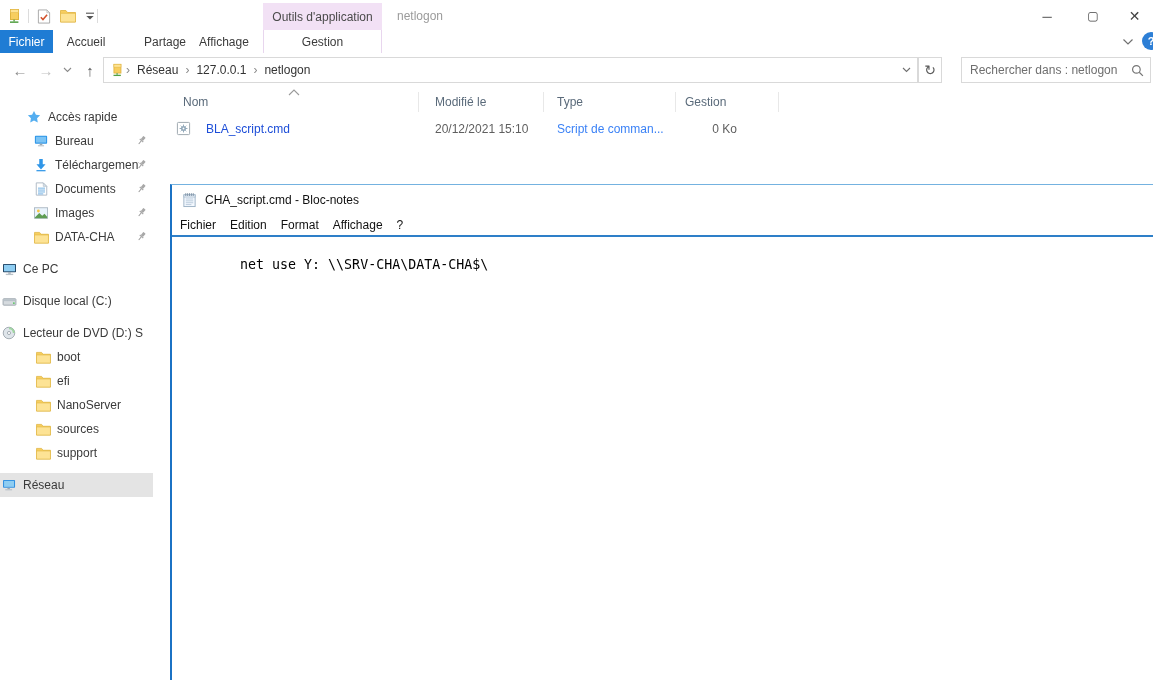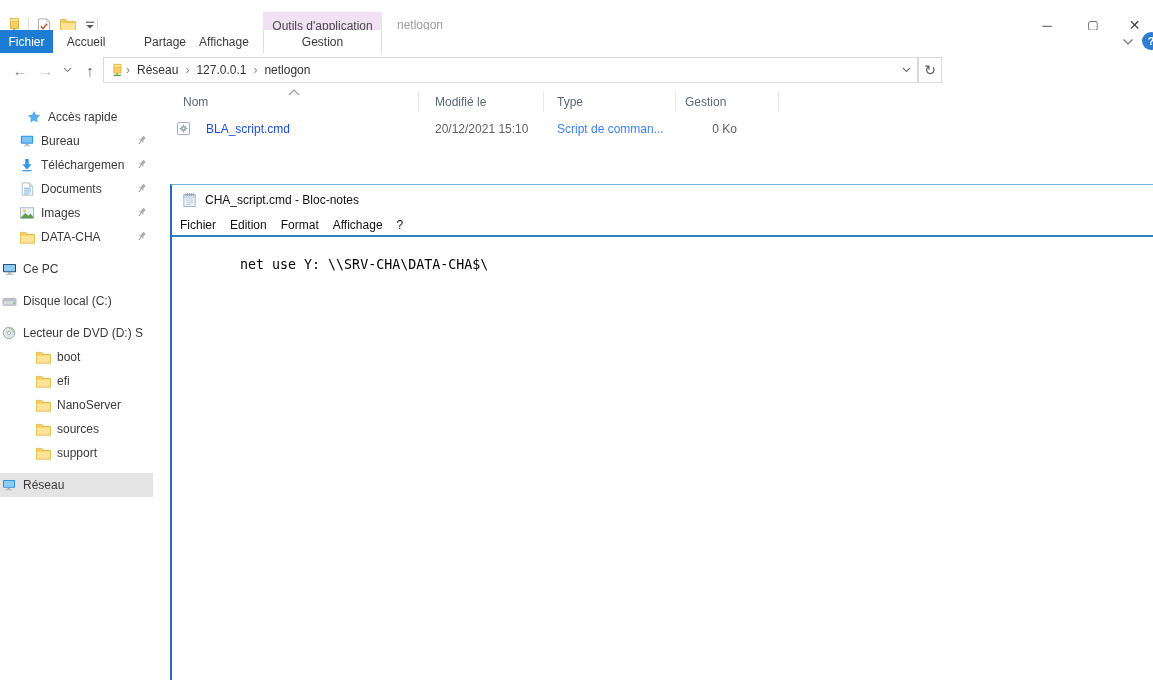--- a/index.html
+++ b/index.html
@@ -2,21 +2,21 @@
 <html><head>
 <meta charset="utf-8">
 <style>
   html,body{margin:0;padding:0;background:#fff;}
   .screen{position:relative;width:1153px;height:680px;background:#fff;overflow:hidden;
           font-family:"Liberation Sans",sans-serif;font-size:12px;color:#2b2b2b;
           -webkit-font-smoothing:antialiased;}
   .abs{position:absolute;}
 
   
-  .titlebar{left:0;top:10px;width:1153px;height:30px;background:#fff;}
+  .titlebar{left:0;top:1px;width:1153px;height:30px;background:#fff;}
   .qat-btn{top:6px;width:20px;height:18px;display:flex;align-items:center;justify-content:center;cursor:default;}
   .qat-sep{top:8px;width:1px;height:14px;background:#dcdcdc;}
   .tools-tab{left:263px;top:2px;width:119px;height:28px;background:#f2e1f5;display:flex;align-items:center;justify-content:center;color:#4a4a4a;}
   .win-title{left:397px;top:0;height:30px;line-height:30px;color:#9b9b9b;}
   .winbtn{top:0;height:30px;display:flex;align-items:center;justify-content:center;color:#444;font-size:13px;}
   .winbtn.min{left:1024px;width:46px;}
   .winbtn.max{left:1070px;width:46px;font-size:12px;}
   .winbtn.close{left:1116px;width:37px;font-size:14px;}
 
   
@@ -43,21 +43,21 @@
   .search-box input{border:0;outline:0;flex:1;height:20px;padding:0 0 0 8px;font:12px "Liberation Sans",sans-serif;color:#333;background:transparent;}
   .search-box input::placeholder{color:#6e6e6e;opacity:1;}
   .search-mag{width:26px;display:flex;align-items:center;justify-content:center;}
 
   
   .side-item{left:0;width:153px;height:24px;display:flex;align-items:center;box-sizing:border-box;white-space:nowrap;color:#3a3a3a;}
   .side-item.sel{background:#e4e4e4;}
   .si-icon{display:inline-flex;width:18px;justify-content:center;margin-right:5px;flex:0 0 18px;}
   .si-label{overflow:hidden;text-overflow:clip;flex:1;}
   .pin{position:absolute;right:6px;top:6px;}
-  .pad-a{padding-left:25px;} .pad-b{padding-left:18px;} .pad-c{} .pad-d{padding-left:34px;}
+  .pad-a{padding-left:25px;} .pad-b{padding-left:32px;} .pad-c{} .pad-d{padding-left:34px;}
 
   
   .hdr-label{top:95px;height:16px;color:#5a6a7a;white-space:nowrap;}
   .hdr-sep{top:92px;width:1px;height:20px;background:#e8e8e8;}
   .sort-caret{left:288px;top:89px;}
   .filerow-text{top:122px;white-space:nowrap;}
 
   
   .notepad{left:170px;top:142px;width:983px;height:536px;background:#fff;box-sizing:border-box;
            border-top:1px solid #74b2e0;border-left:2px solid #1b72c4;border-bottom:2px solid #1e6fbe;
@@ -194,20 +194,29 @@
       <span class="crumb-sep">›</span>
       <span class="crumb">netlogon</span>
       <span class="addr-hist">
         <svg width="9" height="6" viewBox="0 0 9 6">
             <path d="M1 1l3.5 3.5L8 1" fill="none" stroke="#707070" stroke-width="1.1"></path>
           </svg>
       </span>
     </div>
     <div class="abs refresh-btn">
       <span>↻</span>
+    </div>
+    <div class="abs search-box">
+      <input type="text" placeholder="Rechercher dans : netlogon" style="">
+      <span class="search-mag">
+        <svg width="13" height="13" viewBox="0 0 14 14">
+            <circle cx="5.8" cy="5.8" r="4.1" fill="none" stroke="#767676" stroke-width="1.3"></circle>
+            <path d="M8.9 8.9L12.8 12.8" stroke="#767676" stroke-width="1.3"></path>
+          </svg>
+      </span>
     </div>
   </div>
 
   <div>
     <div class="abs side-item pad-a" style="top:105px">
       <span class="si-icon">
         <svg width="14" height="14" viewBox="0 0 16 16">
             <path d="M8 1l2.2 4.4 4.8.7-3.5 3.4.8 4.8L8 12l-4.3 2.3.8-4.8L1 6.1l4.8-.7z" fill="#54aef0"></path>
           </svg>
       </span>

